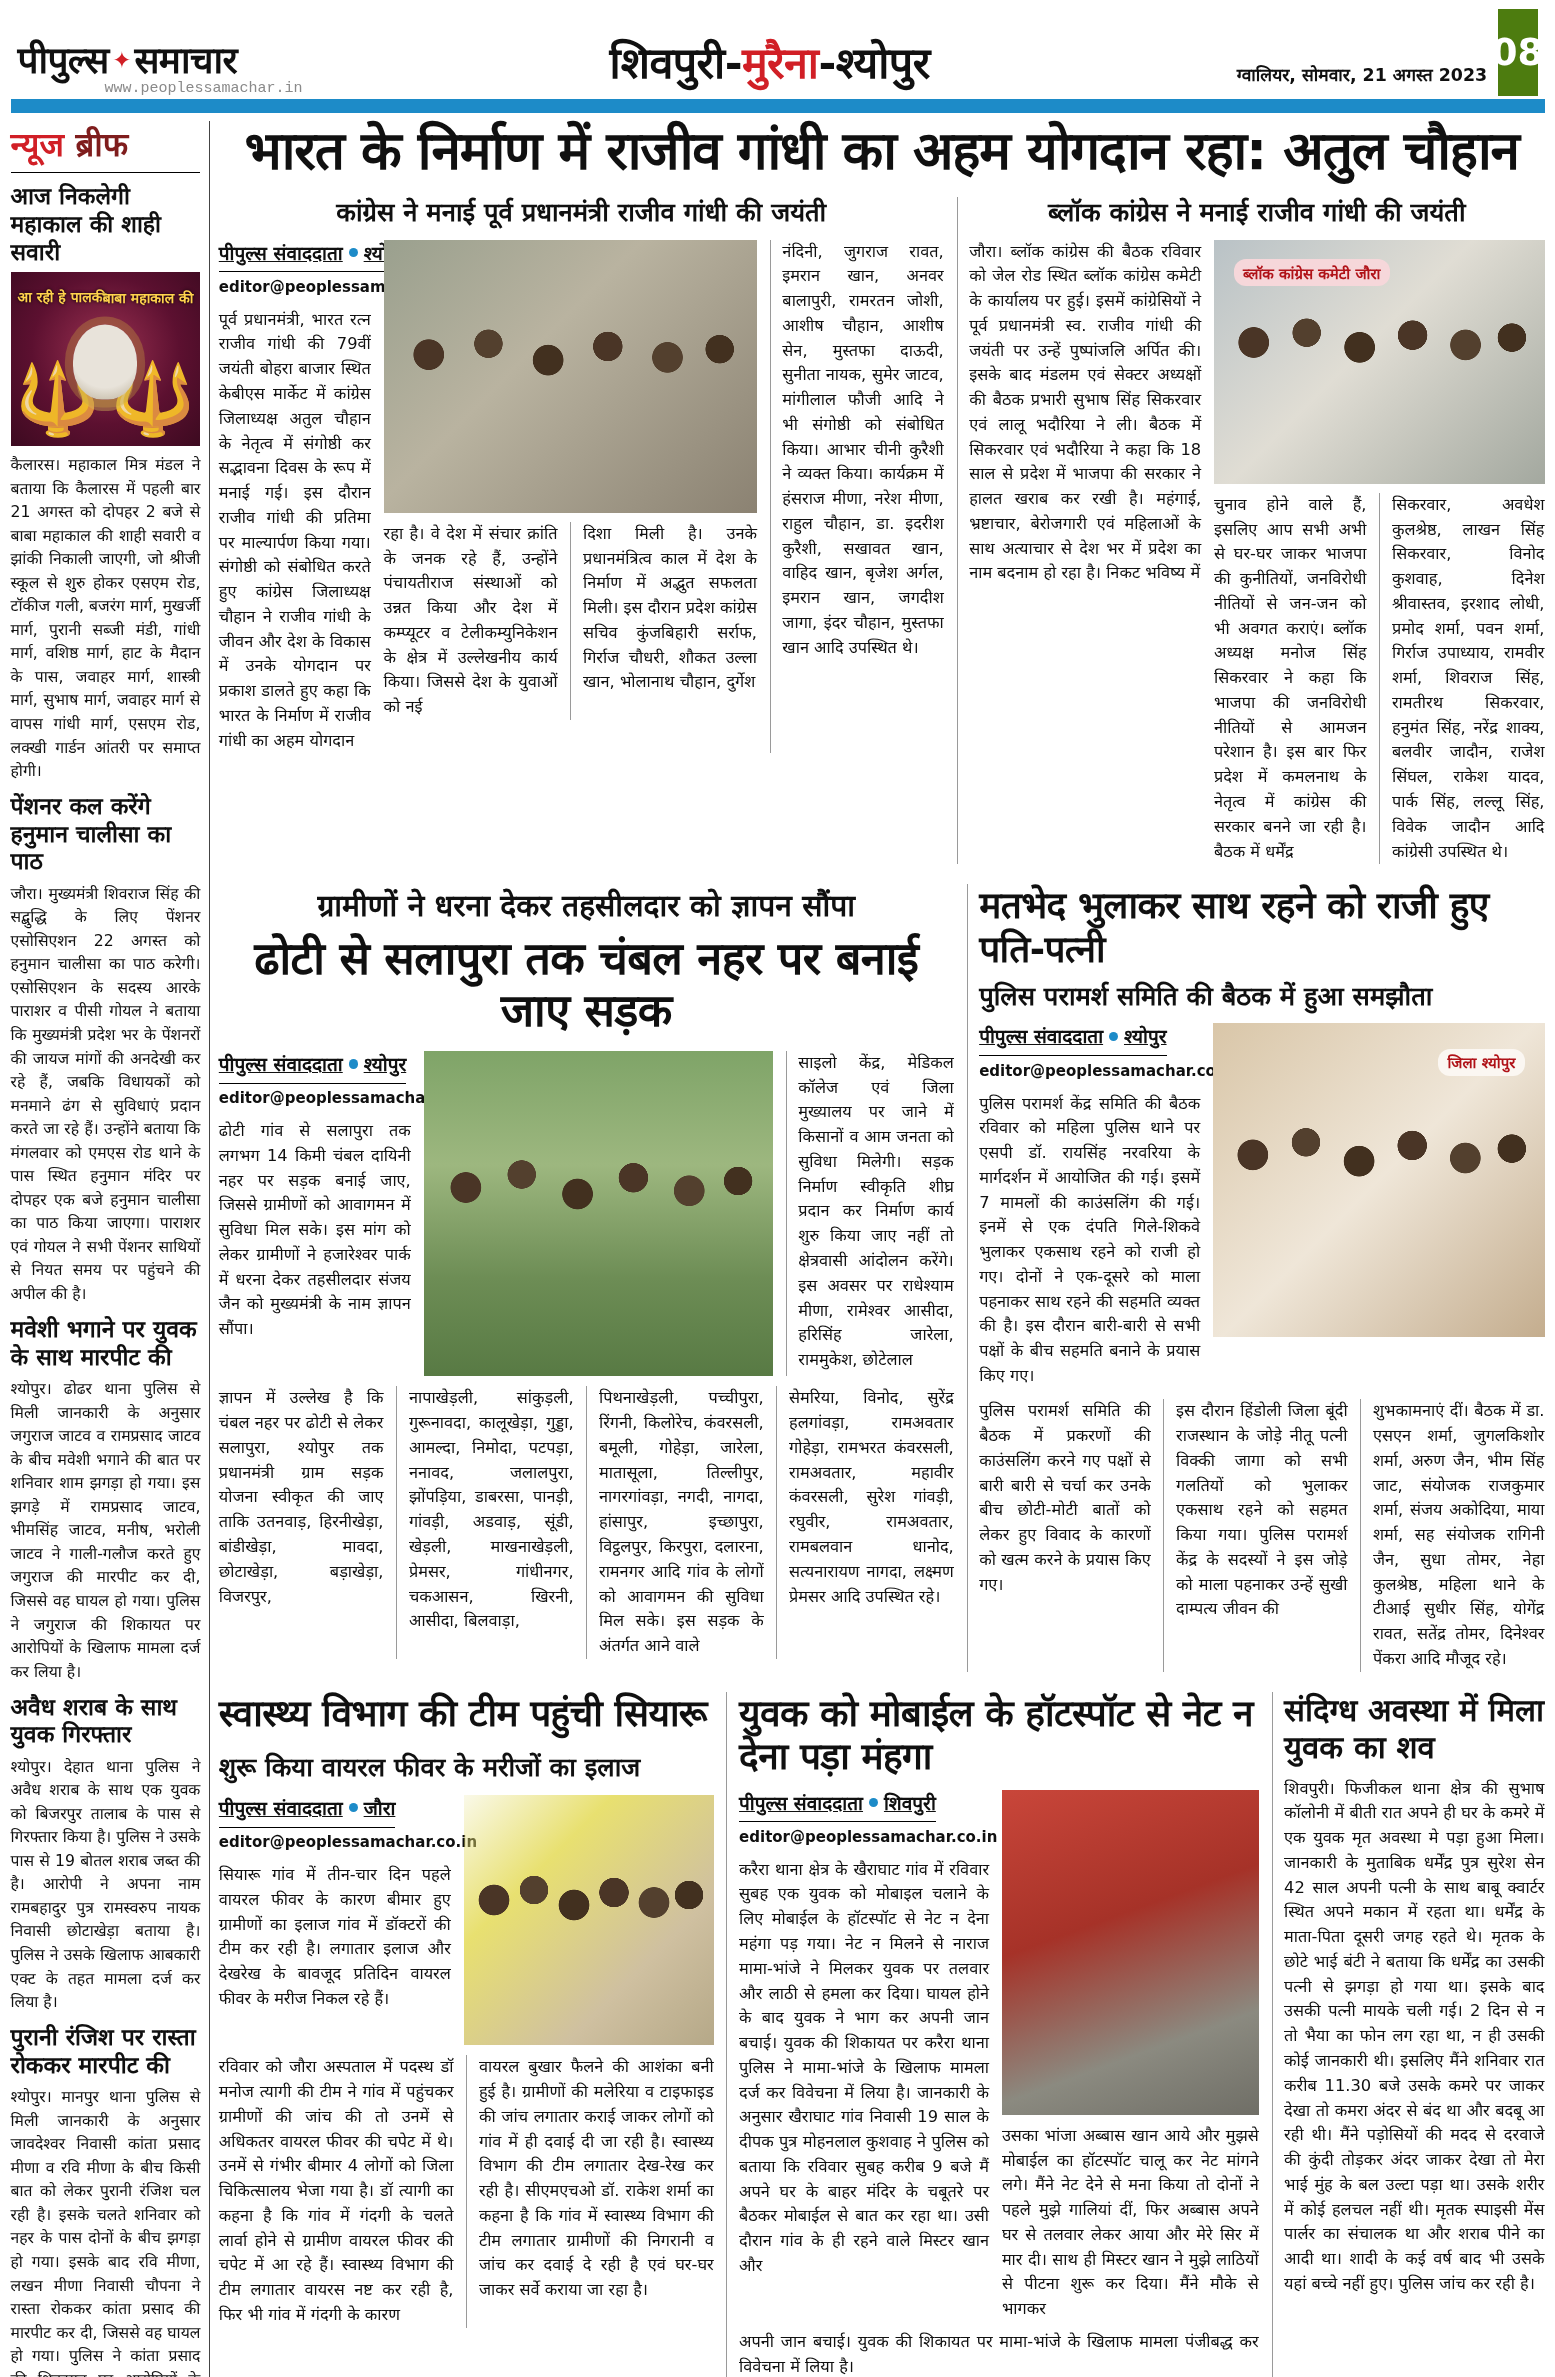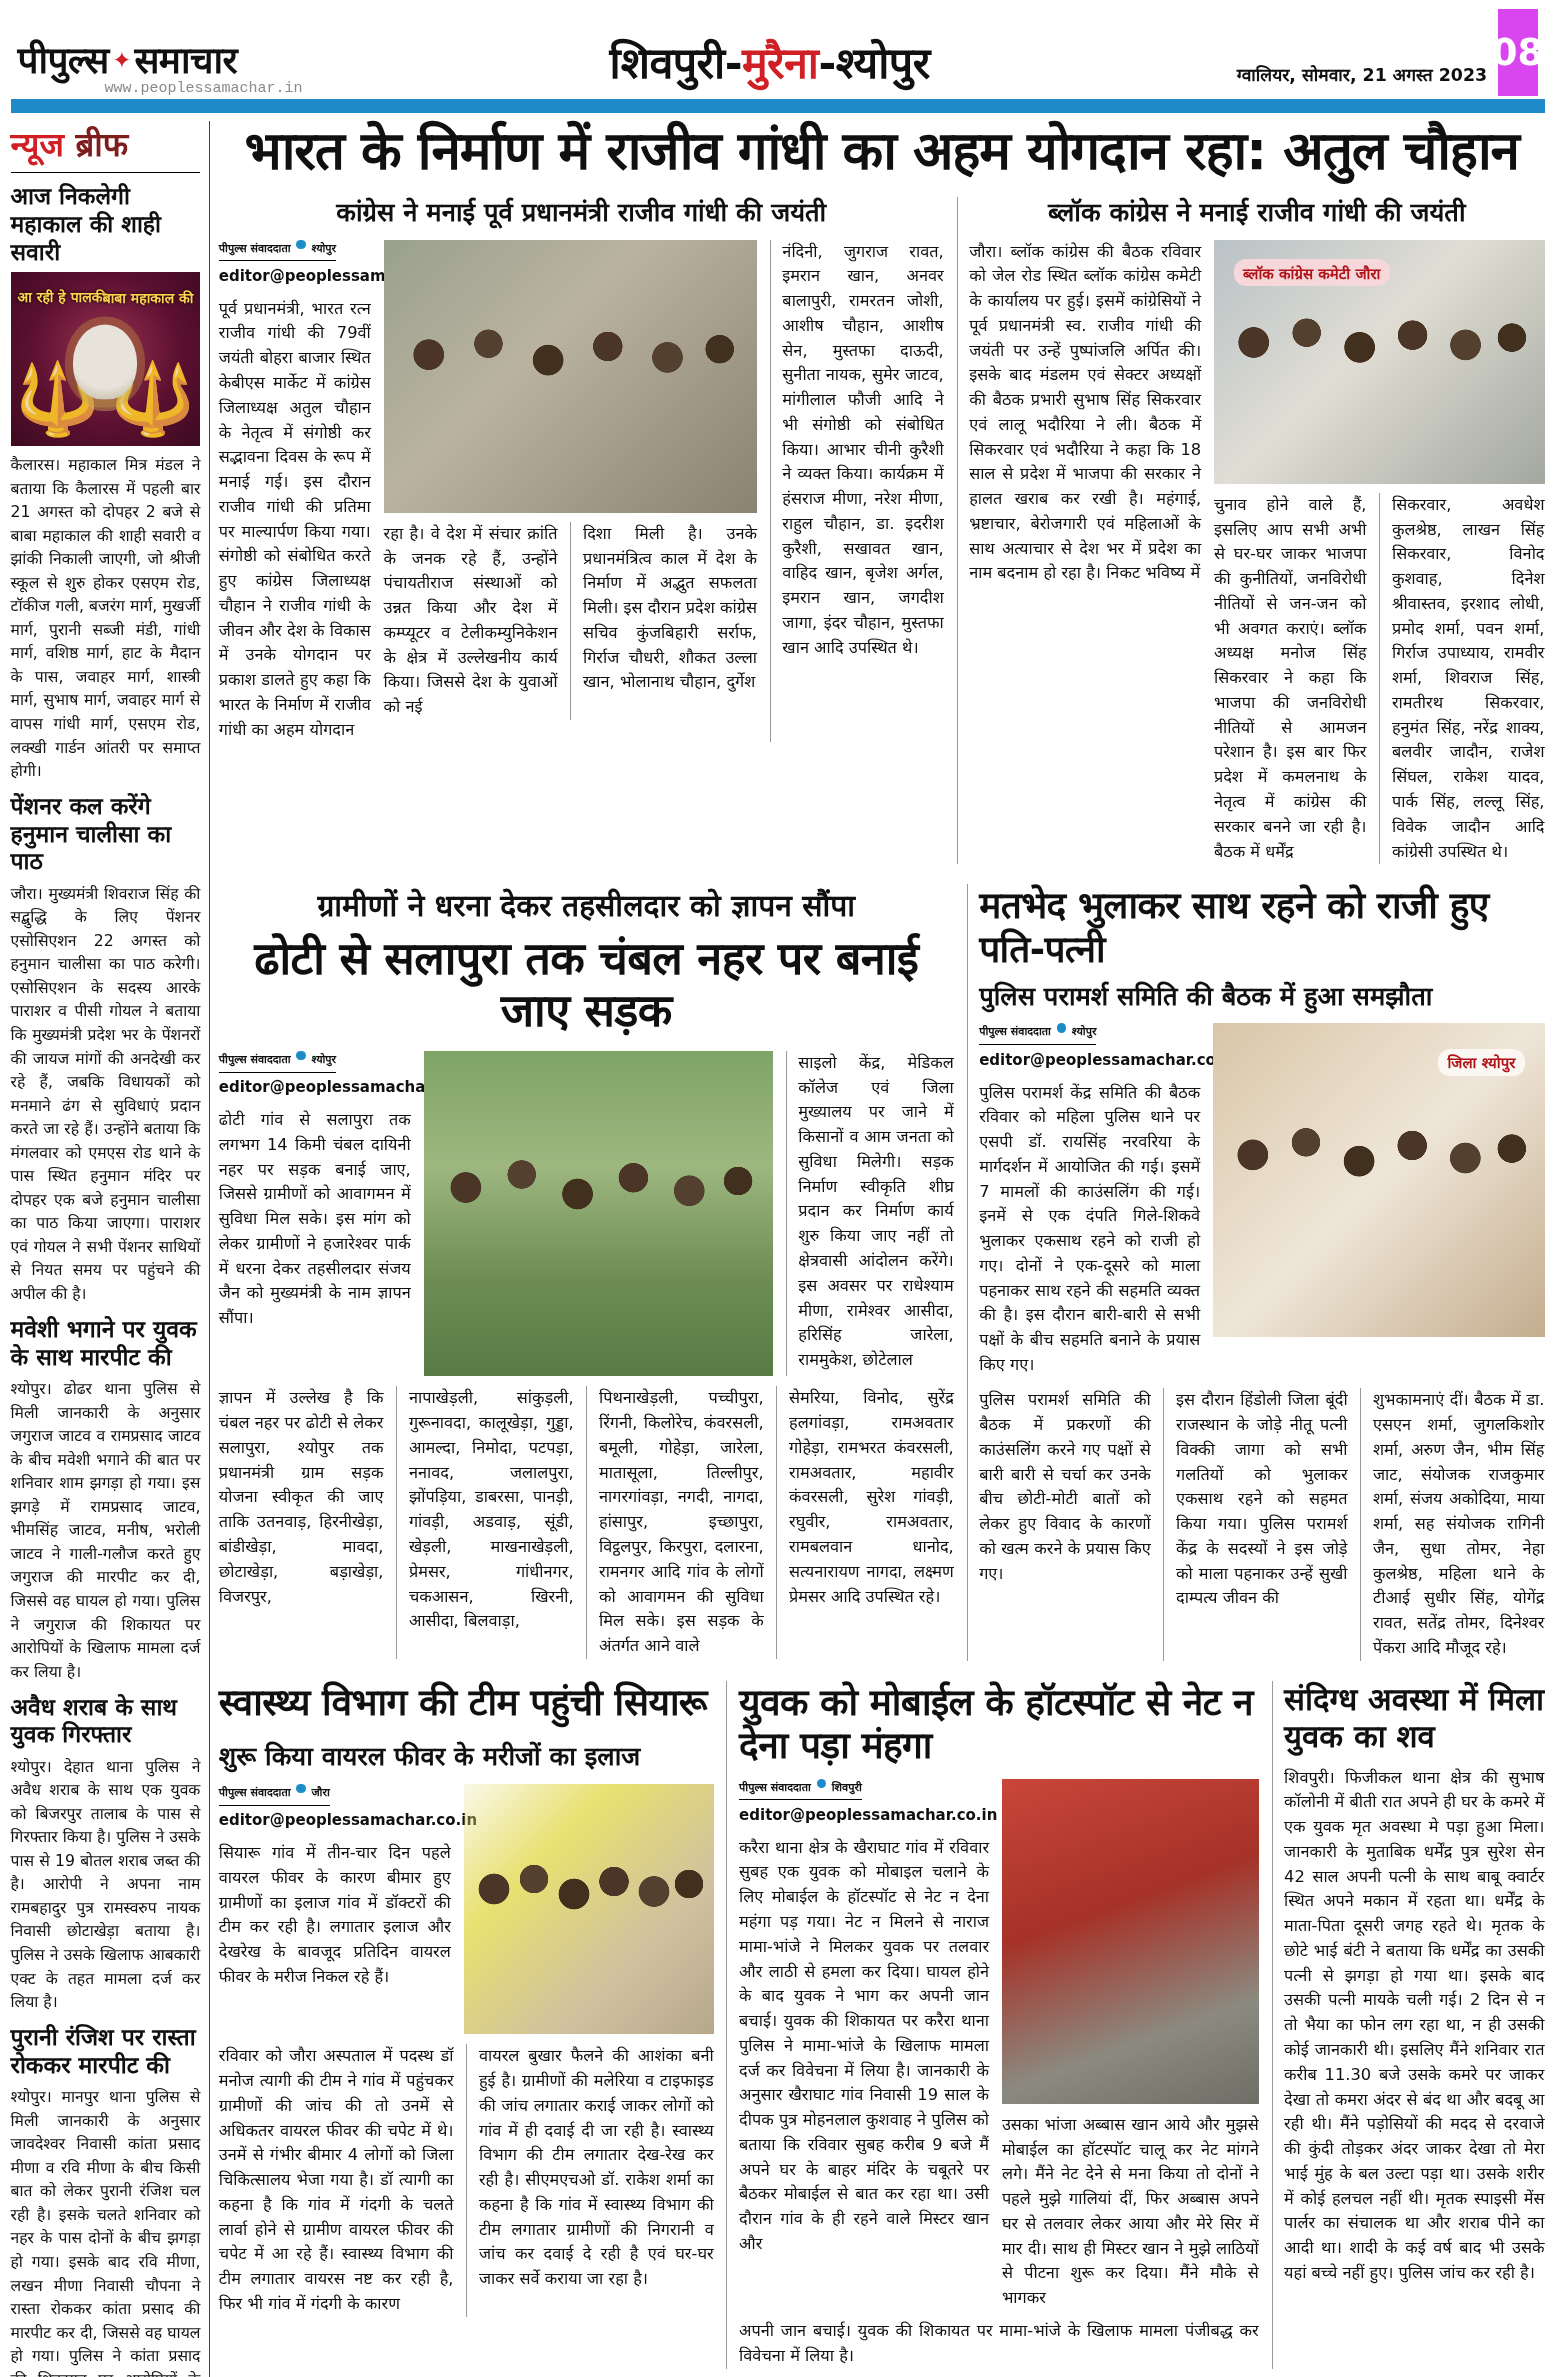--- a/index.html
+++ b/index.html
@@ -14,21 +14,21 @@
   
   .masthead { display:flex; align-items:flex-end; justify-content:space-between; padding:15px 17.4px 3.5px 17.4px; height:99px; }
   .logo-wrap { display:flex; flex-direction:column; line-height:1; }
   .logo-line { font-size:37px; font-weight:800; letter-spacing:-0.6px; display:flex; align-items:center; gap:3.5px; }
   .logo-diamond { color:#d11f26; font-size:23px; }
   .logo-site { font-size:15px; color:#8a8a8a; margin-top:1.2px; margin-left:87px;font-family:Liberation Mono, monospace; }
   .region { font-size:43px; font-weight:800; letter-spacing:-0.6px; padding-bottom:4.6px; }
   .region .red { color:#d11f26; }
   .mast-right { display:flex; align-items:flex-end; gap:10.5px; }
   .dateline { font-size:17.4px; font-weight:700; padding-bottom:9.3px; }
-  .pageno { background:#d946ef; color:#fff; font-size:37px; font-weight:800; width:40px; height:87px; display:flex; align-items:center; justify-content:center; }
+  .pageno { background:#4d7c0f; color:#fff; font-size:37px; font-weight:800; width:40px; height:87px; display:flex; align-items:center; justify-content:center; }
   .bluebar { height:14px; background:#1d8bc8; margin:0 10.5px; }
 
   
   .content { display:flex; gap:9.3px; padding:8.1px 10.5px 0 10.5px; }
   .sidebar { width:199px; flex-shrink:0; border-right:1.2px solid #444; padding-right:8.1px; }
   .main { flex:1; min-width:0; }
 
   .brief-title { font-size:33px; font-weight:800; border-bottom:1.7px solid #000; padding-bottom:5.8px; margin-bottom:8.1px; }
   .brief-title .red { color:#d11f26; }
   .brief-title .blue { color:#7f1d1d; }
@@ -43,21 +43,21 @@
   .brief-photo .trishul.l { left:3.5px; } .brief-photo .trishul.r { right:3.5px; }
   .brief-photo .face { position:absolute; left:50%; top:52%; transform:translate(-50%,-50%); width:64px; height:75px; border-radius:50% 50% 45% 45%; background:radial-gradient(circle at 50% 40%, #e8e3da 0 60%, #b9ad96 100%); box-shadow:0 0 0 8.1px #caa23b55, 0 15px 0 -3.5px #d8c05b66; }
 
   
   .h-xxl { font-size:53px; font-weight:800; line-height:1.15; letter-spacing:-1.2px; text-align:center; }
   .h-xl  { font-size:45px; font-weight:800; line-height:1.15; letter-spacing:-0.6px; }
   .h-lg  { font-size:37px; font-weight:800; line-height:1.18; letter-spacing:-0.6px; }
   .h-md  { font-size:31px; font-weight:800; line-height:1.2; }
   .kicker{ font-size:30px; font-weight:800; text-align:center; }
   .sub   { font-size:25.6px; font-weight:800; line-height:1.25; }
-  .byline { font-size:11px; font-weight:800; display:flex; align-items:flex-start; gap:5.8px; border-bottom:1.7px solid #000; padding-bottom:5.8px; width:max-content; }
+  .byline { font-size:19px; font-weight:800; display:flex; align-items:center; gap:5.8px; border-bottom:1.7px solid #000; padding-bottom:5.8px; width:max-content;text-decoration:underline; }
   .byline .dot { width:9.3px; height:9.3px; border-radius:50%; background:#1d8bc8; display:inline-block; }
   .email { font-size:15px; font-weight:800; margin:5.8px 0 11.6px 0; }
   .bcol { font-size:16.3px; line-height:1.52; text-align:justify; }
   .row { display:flex; gap:12.8px; }
   .vr { border-left:0.6px solid #9a9a9a; padding-left:11.6px; }
   .photo { position:relative; background:linear-gradient(135deg,#9aa08e 0%, #b9b3a0 40%, #8b8272 100%); }
   .photo .band { position:absolute; left:6%; top:8%; background:#f6d7da; color:#b01218; font-weight:800; font-size:15px; padding:3.5px 9.3px; border-radius:12px; }
   .photo .band.white { background:#fbf7f2; }
   .photo .heads { position:absolute; inset:0;
      background-image:

